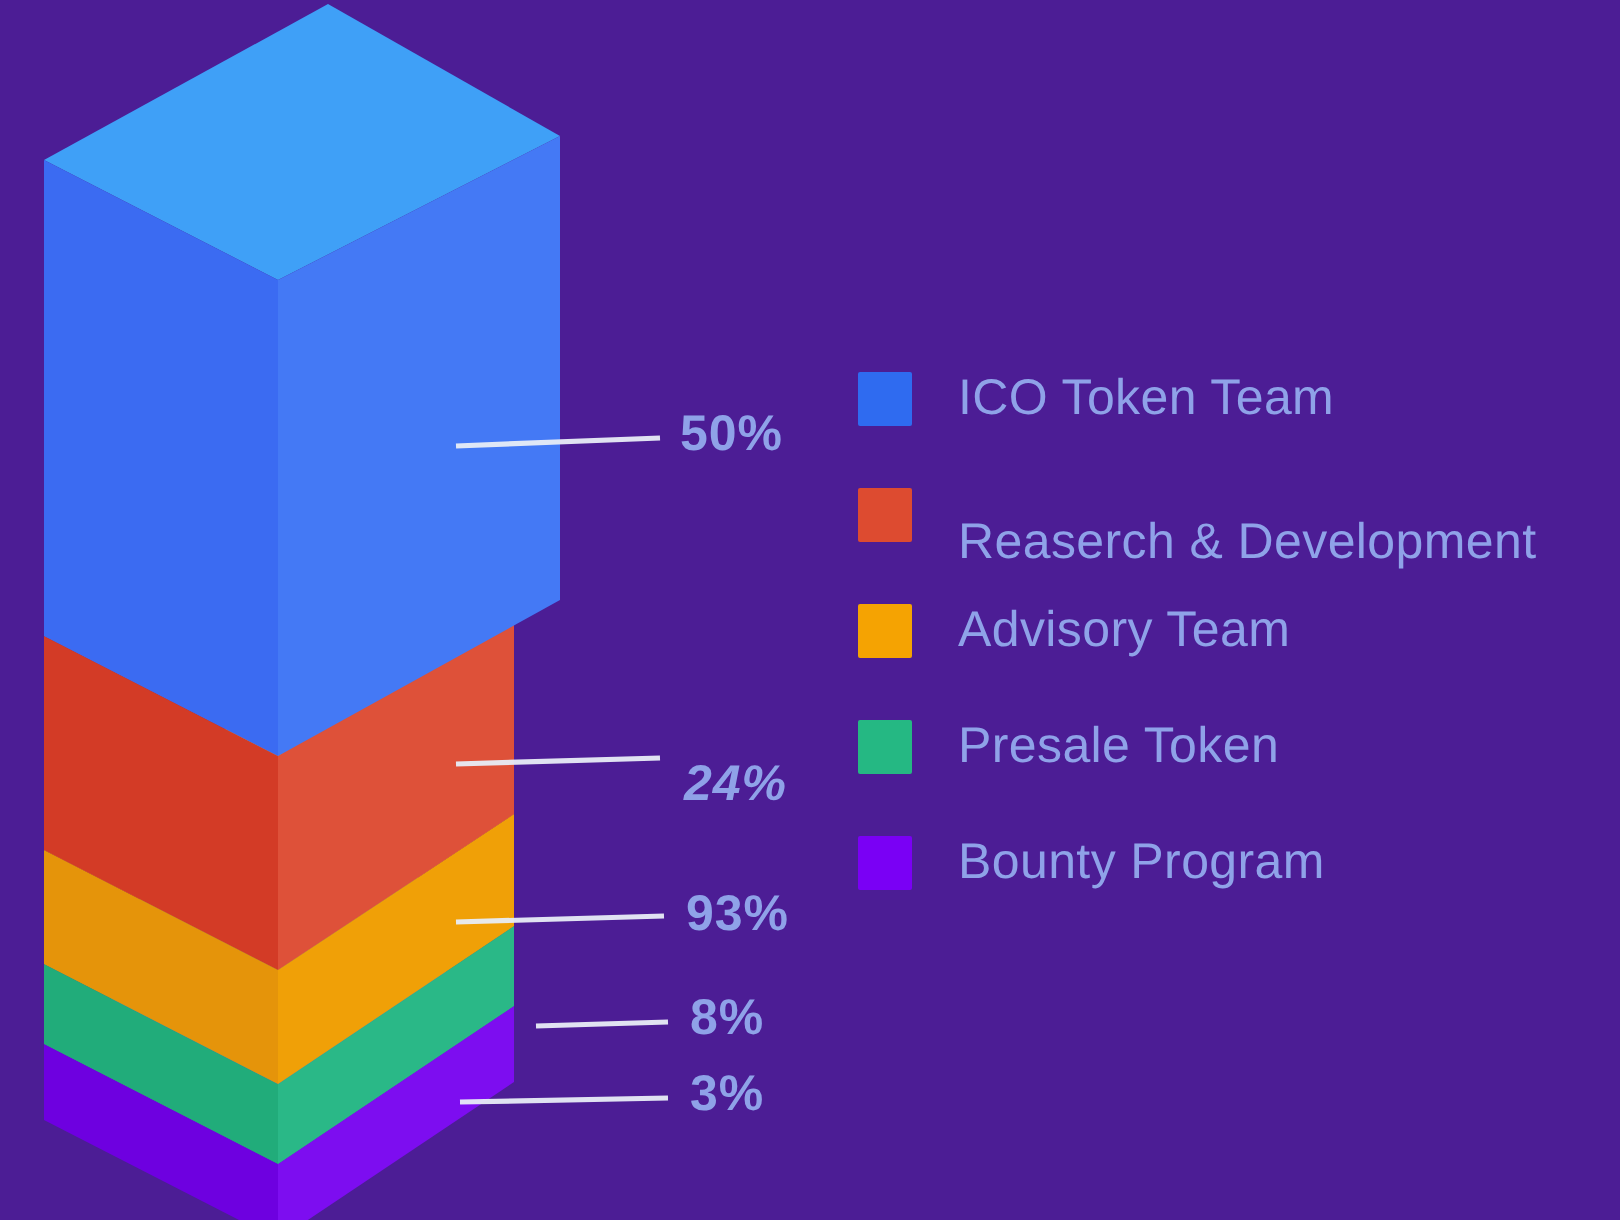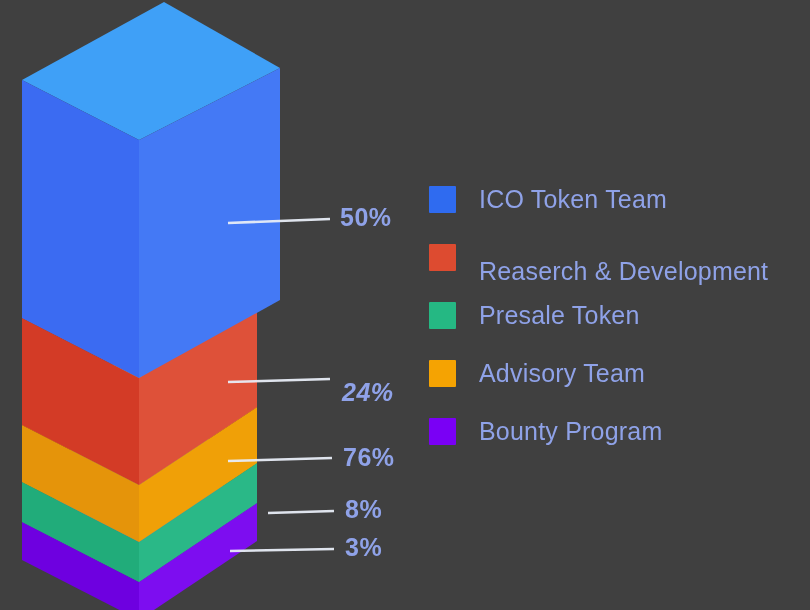--- a/index.html
+++ b/index.html
@@ -58,21 +58,21 @@
     font-size: 25px;
     font-weight: 400;
     color: #8fa2e8;
     white-space: nowrap;
     letter-spacing: 0.2px;
   }
 </style>
 </head>
 <body style="background: rgb(74, 113, 80);">
 
-<div id="stage" style="background: #404040;">
+<div id="stage" style="background: #4c1d95;">
 
   <svg id="chart-svg" viewBox="0 0 810 610" preserveAspectRatio="none">
 
     <g>
       <polygon points="22,522 139,582 257,503 139,443" fill="#8a19ff"></polygon>
       <polygon points="22,522 139,582 139,620 22,560" fill="#6e00e0"></polygon>
       <polygon points="139,582 257,503 257,541 139,620" fill="#7d0df0"></polygon>
     </g>
 
     <g>
@@ -103,44 +103,44 @@
       <line x1="228" y1="223" x2="330" y2="219" opacity="0.95"></line>
       <line x1="228" y1="382" x2="330" y2="379" opacity="0.95"></line>
       <line x1="228" y1="461" x2="332" y2="458" opacity="0.95"></line>
       <line x1="268" y1="513" x2="334" y2="511" opacity="0.95"></line>
       <line x1="230" y1="551" x2="334" y2="549" opacity="0.95"></line>
     </g>
   </svg>
 
   <div class="pct-label" style="left: 340px; top: 203px; color: rgb(143, 162, 232);">50%</div>
   <div class="pct-label" style="left: 342px; top: 378px; color: rgb(143, 162, 232); font-style: italic;">24%</div>
-  <div class="pct-label" style="left: 343px; top: 443px; color: rgb(143, 162, 232);">76%</div>
+  <div class="pct-label" style="left: 343px; top: 443px; color: rgb(143, 162, 232);">93%</div>
   <div class="pct-label" style="left: 345px; top: 495px; color: rgb(143, 162, 232);">8%</div>
   <div class="pct-label" style="left: 345px; top: 533px; color: rgb(143, 162, 232);">3%</div>
 
   <div id="legend">
 
     <div class="legend-row">
       <span class="legend-swatch" style="background: rgb(47, 107, 240);"></span>
       <span class="legend-label" style="color: rgb(143, 162, 232);">ICO Token Team</span>
     </div>
 
     <div class="legend-row">
       <span class="legend-swatch" style="background: rgb(221, 75, 48);"></span>
       <span class="legend-label" style="color: rgb(143, 162, 232); margin-top: 28px;">Reaserch &amp; Development</span>
     </div>
 
     <div class="legend-row">
-      <span class="legend-swatch" style="background: rgb(37, 184, 131);"></span>
-      <span class="legend-label" style="color: rgb(143, 162, 232);">Presale Token</span>
+      <span class="legend-swatch" style="background: rgb(245, 163, 2);"></span>
+      <span class="legend-label" style="color: rgb(143, 162, 232);">Advisory Team</span>
     </div>
 
     <div class="legend-row">
-      <span class="legend-swatch" style="background: rgb(245, 163, 2);"></span>
-      <span class="legend-label" style="color: rgb(143, 162, 232);">Advisory Team</span>
+      <span class="legend-swatch" style="background: rgb(37, 184, 131);"></span>
+      <span class="legend-label" style="color: rgb(143, 162, 232);">Presale Token</span>
     </div>
 
     <div class="legend-row">
       <span class="legend-swatch" style="background: rgb(122, 0, 245);"></span>
       <span class="legend-label" style="color: rgb(143, 162, 232); text-align: right;">Bounty Program</span>
     </div>
 
   </div>
 </div>
 

